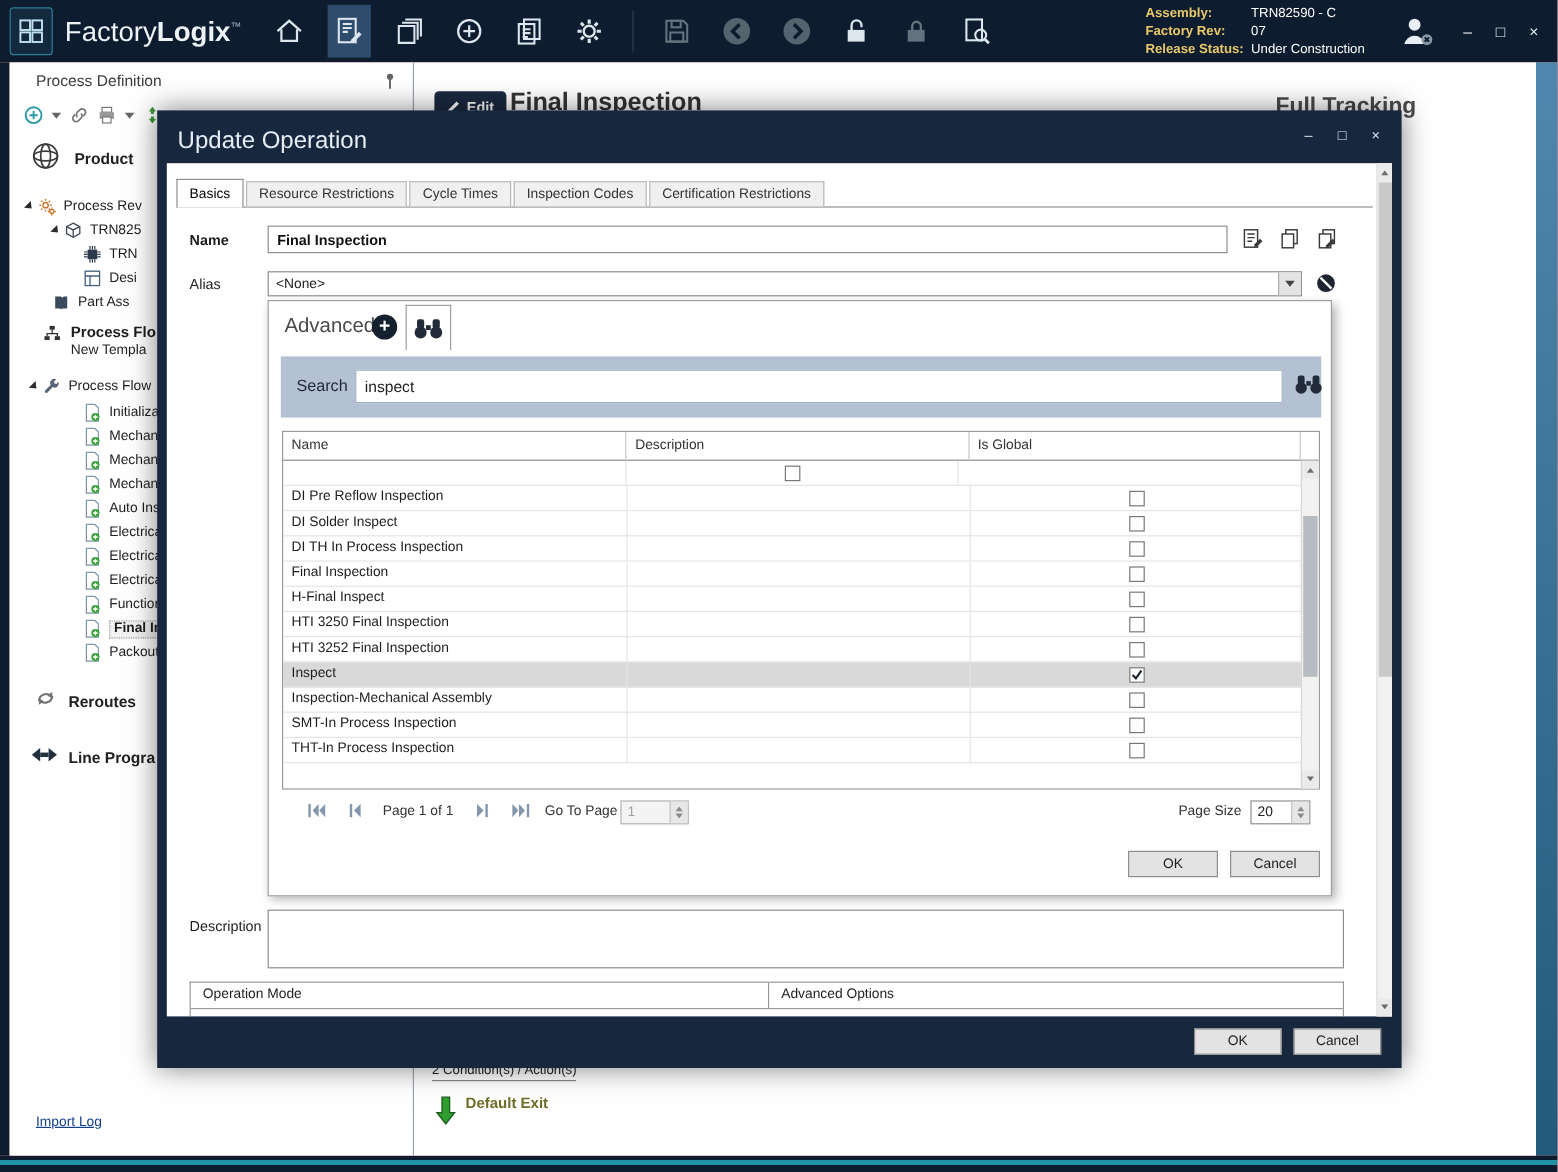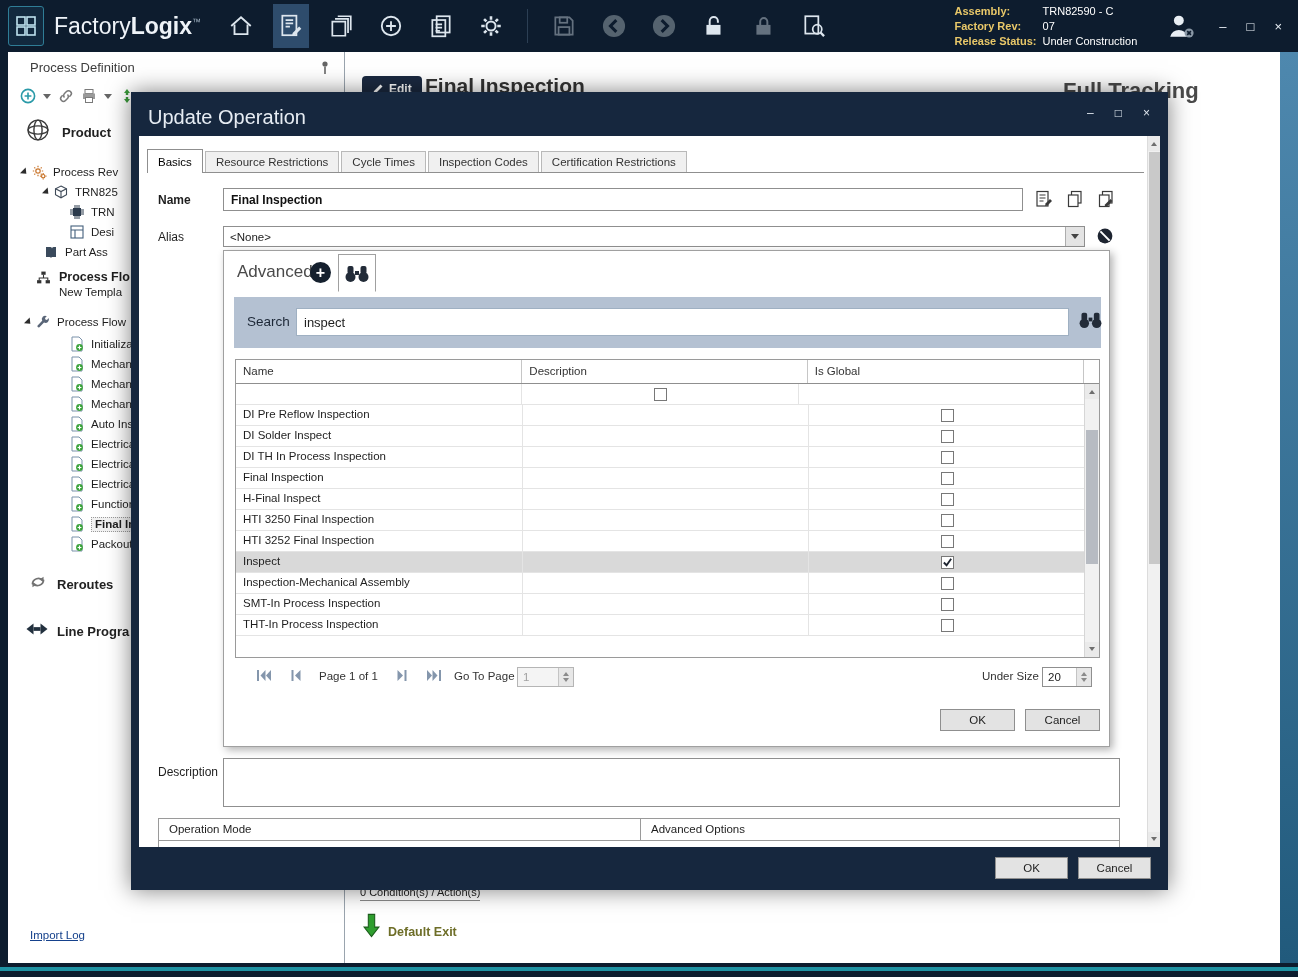--- a/index.html
+++ b/index.html
@@ -54,23 +54,23 @@
   .p-flowhdr .h2 { font-size:11.5px; color:#1e1e1e; line-height:15px; }
   .flow-root { position:absolute; left:18px; top:260px; }
   .p-sec { position:absolute; display:flex; align-items:center; gap:9px; cursor:pointer; }
   .p-sec .slabel { font-size:13px; font-weight:bold; color:#222; white-space:nowrap; }
   #import-log { position:absolute; left:22px; bottom:22px; font-size:11.5px; color:#15418c; text-decoration:underline; cursor:pointer; }
 
   
   #workspace { position:absolute; left:345px; top:52px; width:935px; height:911px; background:#ffffff; z-index:1; }
   .edit-badge { position:absolute; left:17px; top:24px; height:26px; padding:0 10px; background:#1b2940; border-radius:4px; color:#fff; font-size:12px; font-weight:bold; display:flex; align-items:center; gap:5px; cursor:pointer; }
   .ws-title { position:absolute; left:80px; top:22px; font-size:21px; font-weight:600; color:#333; white-space:nowrap; }
-  .ws-tracking { position:absolute; left:718px; top:26px; font-size:22px; font-weight:600; color:#4a4a4a; white-space:nowrap; }
+  .ws-tracking { position:absolute; left:718px; top:26px; font-size:19px; font-weight:600; color:#4a4a4a; white-space:nowrap; }
   .ws-conditions { position:absolute; left:15px; top:834px; font-size:11px; color:#222; border-bottom:1px solid #8a8a8a; padding-bottom:2px; }
-  .ws-exit { position:absolute; left:18px; top:860px; display:flex; align-items:flex-end; gap:8px; }
+  .ws-exit { position:absolute; left:18px; top:860px; display:flex; align-items:flex-start; gap:8px; }
   .ws-exit .xlabel { font-size:12.5px; font-weight:bold; color:#6e6e28; }
 
   
   #dialog { position:absolute; left:131px; top:92px; width:1037px; height:798px; background:#16273e; box-shadow:0 0 22px rgba(0,0,0,.5); z-index:10; }
   .dlg-title { position:absolute; left:17px; top:14px; font-size:20px; color:#e6ecf3; }
   .dlg-ctrl { position:absolute; right:18px; top:15px; display:flex; gap:21px; color:#dfe6ee; font-size:12px; }
   .dlg-ctrl span { cursor:pointer; line-height:12px; }
   #dlg-content { position:absolute; left:8px; top:44px; width:1021px; height:711px; background:#ffffff; }
 
   .tabs { position:absolute; left:8px; top:13px; width:997px; display:flex; align-items:flex-end; border-bottom:1px solid #8f8f8f; }
@@ -519,21 +519,21 @@
 
   <main id="workspace">
     <div class="edit-badge">
       <svg width="12" height="12" viewBox="0 0 12 12">
           <path d="M1 11 L2 8 L8.5 1.5 L10.5 3.5 L4 10z" fill="#fff"></path>
         </svg>
       <span>Edit</span>
     </div>
     <div class="ws-title">Final Inspection</div>
     <div class="ws-tracking">Full Tracking</div>
-    <div class="ws-conditions">0 Condition(s) / Action(s)</div>
+    <div class="ws-conditions">2 Condition(s) / Action(s)</div>
     <div class="ws-exit">
       <svg width="17" height="27" viewBox="0 0 16 24">
           <path d="M5 1.5 h6 v12 h4 L8 22.5 L1 13.5 h4z" fill="#2f9e2f" stroke="#1c5c1c"></path>
         </svg>
       <span class="xlabel">Default Exit</span>
     </div>
   </main>
 
   <div id="rightstrip"></div>
   <footer id="bottombar"></footer>
@@ -758,21 +758,21 @@
               </svg>
             </span>
           <span class="pg-text" style="left:230px;">Go To Page</span>
           <div class="goto-spin">
             <span class="gv">1</span>
             <span class="spin-col">
                 <span class="u"></span>
                 <span class="d"></span>
               </span>
           </div>
-          <span class="pg-text" style="left:758px;">Under Size</span>
+          <span class="pg-text" style="left:758px;">Page Size</span>
           <div class="psize-combo">
             <span class="gv">20</span>
             <span class="spin-col">
                 <span class="u"></span>
                 <span class="d"></span>
               </span>
           </div>
         </div>
 
         <button class="btn pop-ok">OK</button>

